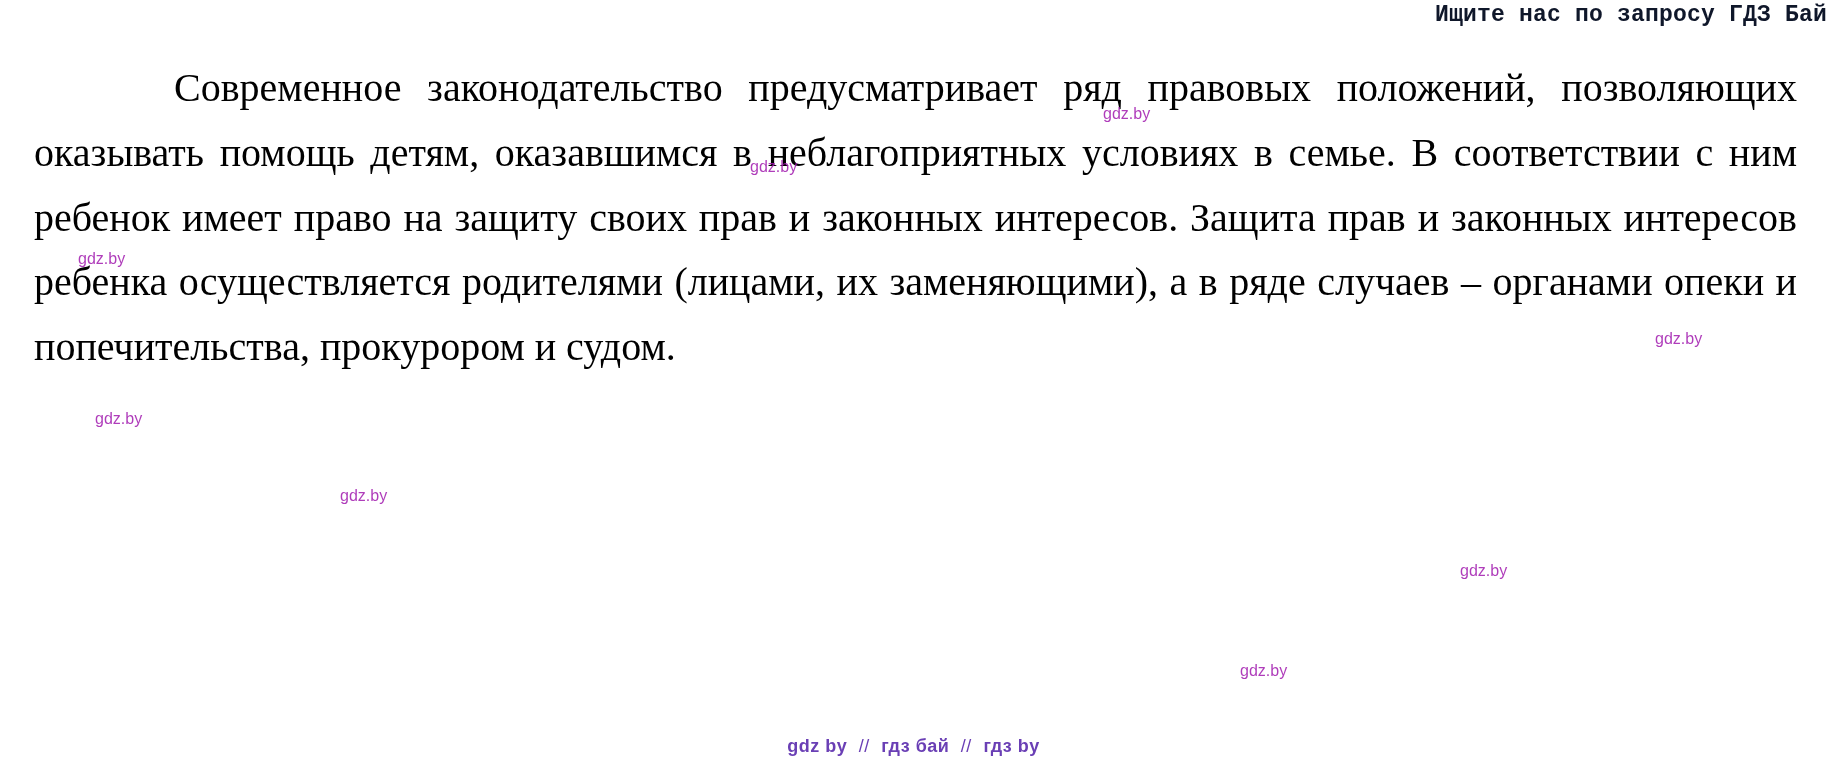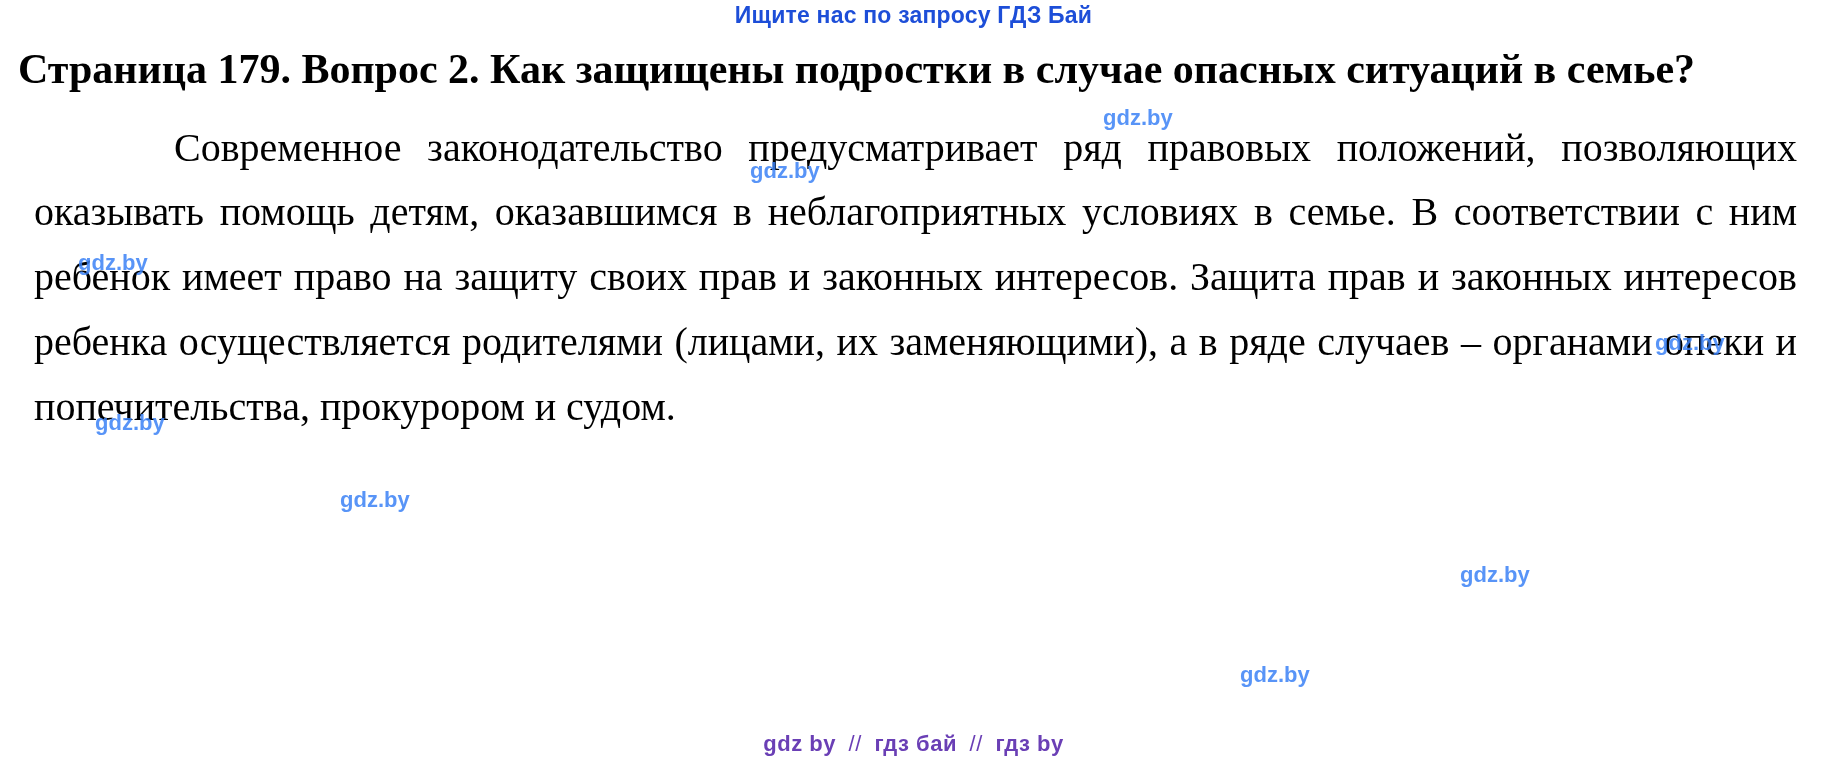--- a/index.html
+++ b/index.html
@@ -21,23 +21,23 @@
     height: 765px;
     box-sizing: border-box;
   }
 
   
   .top-banner {
     position: absolute;
     top: 2px;
     left: 0;
     width: 100%;
-    text-align: center;
-    color: #1d4ed8;
-    font-family: Liberation Sans, sans-serif;
+    text-align: right;
+    color: #0f172a;
+    font-family: Liberation Mono, monospace;
     font-size: 23px;
     font-weight: 600;
     letter-spacing: 0.2px;
   }
 
   
   .content {
     position: absolute;
     top: 40px;
     left: 18px;
@@ -62,58 +62,56 @@
     margin: 16px;
     text-align: justify;
     text-indent: 140px;
     hyphens: none;
   }
 
   
   .wm {
     position: absolute;
     font-family: "Liberation Sans", sans-serif;
-    color: #3b82f6;
-    font-size: 22px;
+    color: #a21caf;
+    font-size: 16px;
     opacity: 0.85;
     pointer-events: none;
     white-space: nowrap;
-    font-weight: bold;
   }
 
   
   .footer {
     position: absolute;
     bottom: 8px;
     left: 0;
     width: 100%;
     text-align: center;
     font-family: "Liberation Sans", sans-serif;
-    font-size: 22px;
+    font-size: 18px;
     color: #6a3fb5;
     letter-spacing: 0.5px;
   }
   .footer .sep {
     color: #6a3fb5;
     padding: 0 6px;
   }
   .footer .item {
     color: #6a3fb5;
     font-weight: 600;
   }
 </style>
 </head>
 <body>
 
 <div class="page">
 
   <div class="top-banner">Ищите нас по запросу ГДЗ Бай</div>
 
   <div class="content">
-    <h1 class="question-heading">Страница 179. Вопрос 2. Как защищены подростки в случае опасных ситуаций в семье?</h1>
 
     <p class="answer-paragraph">Современное законодательство предусматривает ряд правовых положений, позволяющих оказывать помощь детям, оказавшимся в неблагоприятных условиях в семье. В соответствии с ним ребенок имеет право на защиту своих прав и законных интересов. Защита прав и законных интересов ребенка осуществляется родителями (лицами, их заменяющими), а в ряде случаев – органами опеки и попечительства, прокурором и судом.</p>
   </div>
 
   <div>
     <span class="wm" style="left:1103px; top:105px;">gdz.by</span>
     <span class="wm" style="left:750px; top:158px;">gdz.by</span>
     <span class="wm" style="left:78px; top:250px;">gdz.by</span>
     <span class="wm" style="left:1655px; top:330px;">gdz.by</span>
     <span class="wm" style="left:95px; top:410px;">gdz.by</span>

